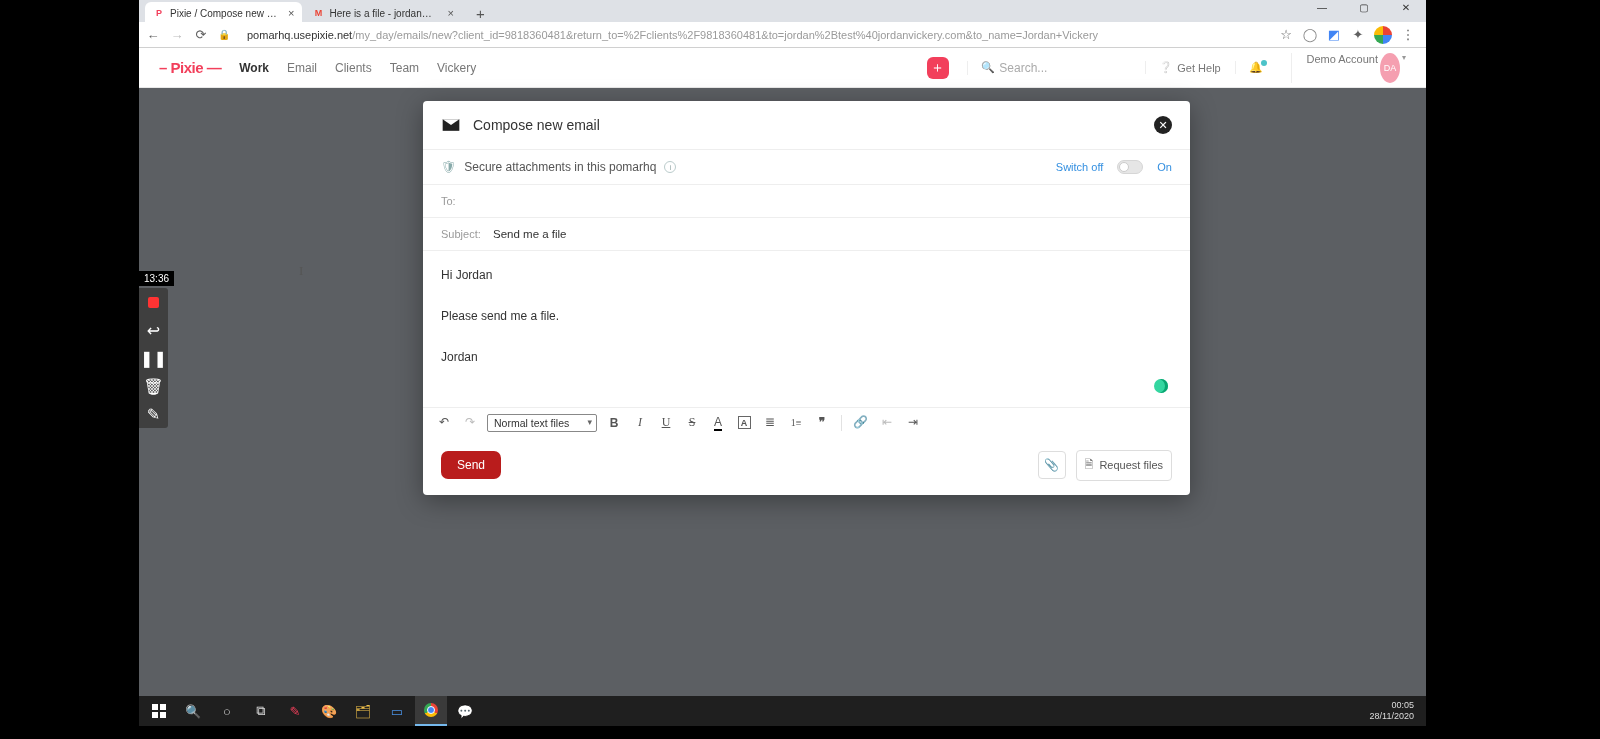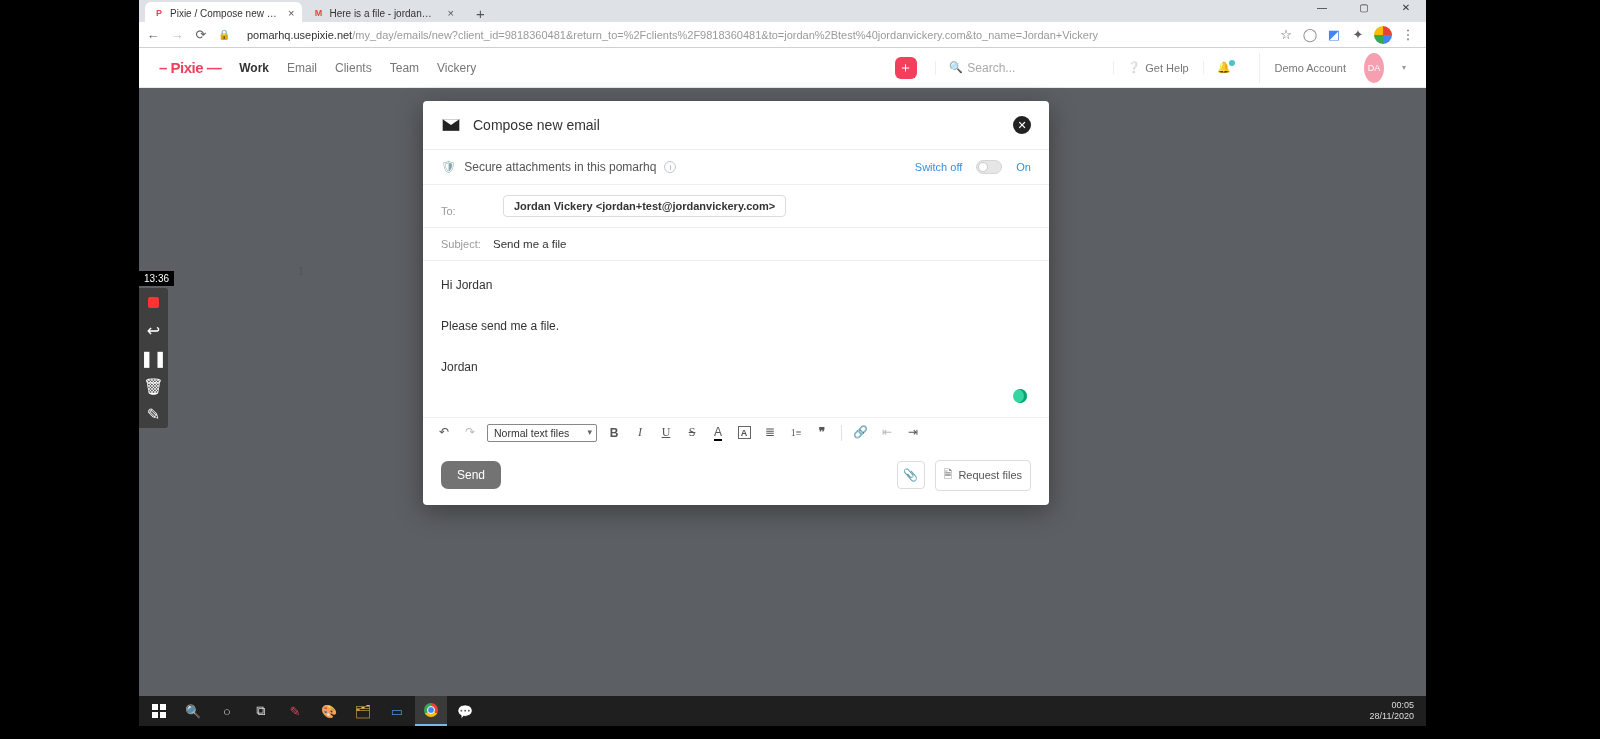--- a/index.html
+++ b/index.html
@@ -52,43 +52,43 @@
   .logo { color:#f23f5b; font-weight:800; letter-spacing:-0.5px; font-size:15px;}
   .nav-item { cursor:pointer; color:#777; }
   .nav-item.active { color:#333; font-weight:600; }
   .header-spacer { flex:1; }
   .add-btn { width:22px; height:22px; border-radius:6px; background:#f23f5b; color:#fff; display:flex; align-items:center; justify-content:center; font-size:14px; cursor:pointer;}
   .search-box { display:flex; align-items:center; gap:4px; color:#aaa; border-left:1px solid #eee; padding-left:14px; width:160px;}
   .header-right { display:flex; align-items:center; gap:14px; color:#777; font-size:11px;}
   .help { display:flex; align-items:center; gap:4px; border-left:1px solid #eee; padding-left:14px;}
   .bell { position:relative; border-left:1px solid #eee; padding:0 14px; color:#888;}
   .bell .dot { position:absolute; top:-1px; right:10px; width:6px; height:6px; background:#4cc3c9; border-radius:50%;}
-  .acct { display:flex; align-items:center; gap:18px; border-left:1px solid #eee; padding-left:14px;}
+  .acct { display:flex; align-items:flex-start; gap:2px; border-left:1px solid #eee; padding-left:14px;}
   .acct-av { width:20px; height:30px; border-radius:50%; background:#f59fb0; color:#fff; font-size:9px; display:flex; align-items:center; justify-content:center;}
 
   .dim-overlay { position:absolute; left:0; top:48px; right:0; bottom:0; background:rgba(40,44,50,0.75); }
 
   
   .modal {
-    position:absolute; left:284px; top:101px; width:626px; background:#fff;
+    position:absolute; left:284px; top:101px; width:767px; background:#fff;
     border-radius:4px; box-shadow:0 6px 26px rgba(0,0,0,0.35);
     font-size:12px; color:#333;
   }
   .modal-head { display:flex; align-items:center; padding:14px 18px; gap:12px; border-bottom:1px solid #eee;}
   .modal-title { font-size:14px; color:#333; }
   .mail-icon { width:20px; height:20px; display:inline-block;}
   .close-x { margin-left:auto; width:18px; height:18px; border-radius:50%; background:#222; color:#fff; display:flex; align-items:center; justify-content:center; font-size:11px; cursor:pointer;}
 
   .secure-row { display:flex; align-items:center; padding:10px 18px; gap:8px; border-bottom:1px solid #eee; color:#555;}
   .secure-row .info-icn { color:#9aa; border:1px solid #bcc; border-radius:50%; width:12px; height:12px; font-size:8px; display:inline-flex; align-items:center; justify-content:center;}
   .toggle-wrap { margin-left:auto; display:flex; align-items:center; gap:14px; color:#338fe0; font-size:11px;}
   .toggle { width:26px; height:14px; border-radius:8px; background:#e6e6e6; position:relative; border:1px solid #d6d6d6;}
   .toggle .knob { position:absolute; left:1px; top:1px; width:10px; height:10px; border-radius:50%; background:#fff; border:1px solid #ccc;}
 
-  .to-row { display:flex; align-items:flex-end; padding:10px 18px; gap:14px; border-bottom:1px solid #eee;}
+  .to-row { display:flex; align-items:flex-start; padding:10px 18px; gap:14px; border-bottom:1px solid #eee;}
   .field-label { color:#9a9a9a; width:48px; font-size:11px;}
   .chip { border:1px solid #dcdcdc; border-radius:4px; padding:4px 10px; font-size:11px; font-weight:600; color:#333;}
   .subj-row { display:flex; align-items:center; padding:10px 18px; gap:8px; border-bottom:1px solid #eee;}
   .subj-row .field-label { width:44px; font-size:11px;}
   .subj-row input { border:none; outline:none; font-size:11.5px; color:#333; flex:1;}
 
   .body-area { padding:14px 18px 40px 18px; position:relative; font-size:12px; color:#333; line-height:1.7; min-height:130px;}
   .body-area a { color:#338fe0; text-decoration:none;}
   .grammarly { position:absolute; right:22px; bottom:14px; width:14px; height:14px; border-radius:50%; background:#34d6a0; box-shadow: inset -3px 0 0 0 #0aa571;}
 
@@ -98,21 +98,21 @@
   .ed-btn.off { color:#bbb; }
   .size-drop {
     border:1px solid #888; border-radius:2px; padding:2px 18px 2px 6px;
     font-size:10.5px; color:#333; position:relative; min-width:110px;
   }
   .size-drop::after{ content:"▾"; position:absolute; right:4px; top:2px; color:#666; font-size:9px;}
   .sep { width:1px; height:16px; background:#e2e2e2; margin:0 2px;}
   .tc-box { width:13px; height:13px; border:1px solid #666; display:inline-flex; align-items:center; justify-content:center; font-size:9px; font-weight:bold;}
 
   .send-row { display:flex; align-items:center; padding:12px 18px 14px 18px; gap:10px;}
-  .send-btn { background:#737373; color:#fff; border:none; border-radius:7px; padding:7px 16px; font-size:12px; cursor:pointer;}
+  .send-btn { background:#b91c1c; color:#fff; border:none; border-radius:7px; padding:7px 16px; font-size:12px; cursor:pointer;}
   .send-row .spacer { flex:1;}
   .attach-btn { width:28px; height:28px; border:1px solid #ddd; border-radius:4px; display:flex; align-items:center; justify-content:center; color:#666; cursor:pointer;}
   .reqfiles { border:1px solid #ddd; border-radius:4px; padding:5px 8px; display:flex; align-items:center; gap:6px; font-size:11px; color:#555; cursor:pointer;}
 
   
   .rec-timer { position:absolute; left:139px; top:271px; background:#000; color:#fff; font-size:10px; padding:2px 5px; }
   .rec-bar {
     position:absolute; left:139px; top:288px; width:29px; background:#3f3f3f;
     display:flex; flex-direction:column; border-top-right-radius:3px; border-bottom-right-radius:3px;
   }
@@ -230,21 +230,20 @@
         <span>Switch off</span>
         <span class="toggle">
             <span class="knob"></span>
           </span>
         <span>On</span>
       </div>
     </div>
 
     <div class="to-row">
       <span class="field-label">To:</span>
-      <span class="chip">Jordan Vickery &lt;jordan+test@jordanvickery.com&gt;</span>
     </div>
 
     <div class="subj-row">
       <span class="field-label">Subject:</span>
       <input type="text" value="Send me a file" style="">
     </div>
 
     <div class="body-area">
       <div>Hi Jordan</div>
       <br>

